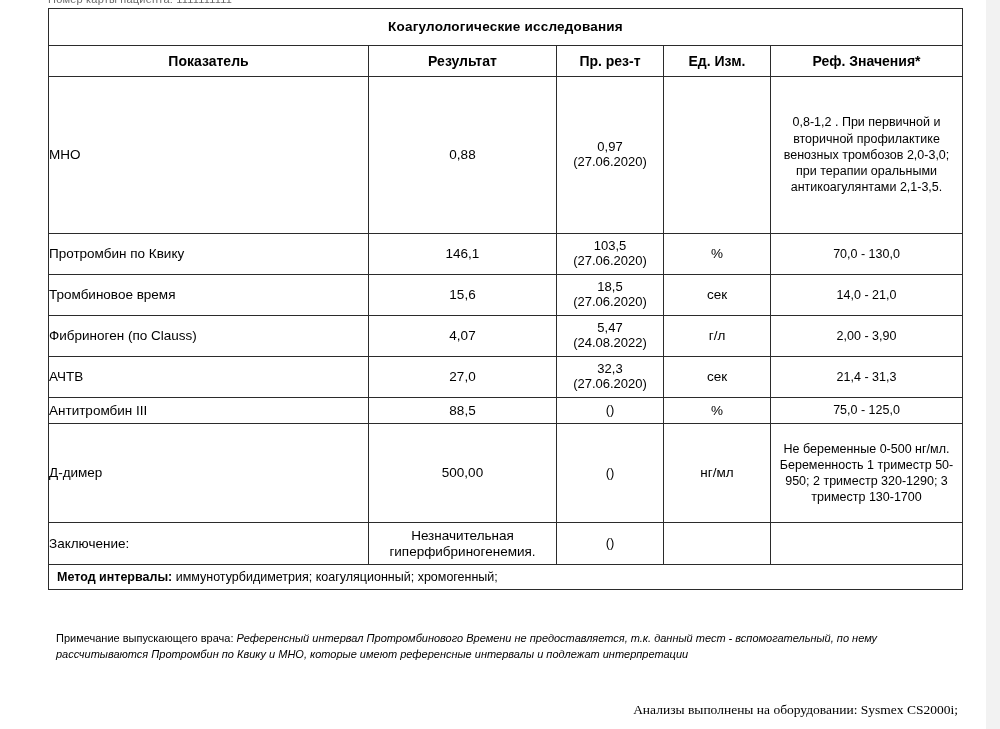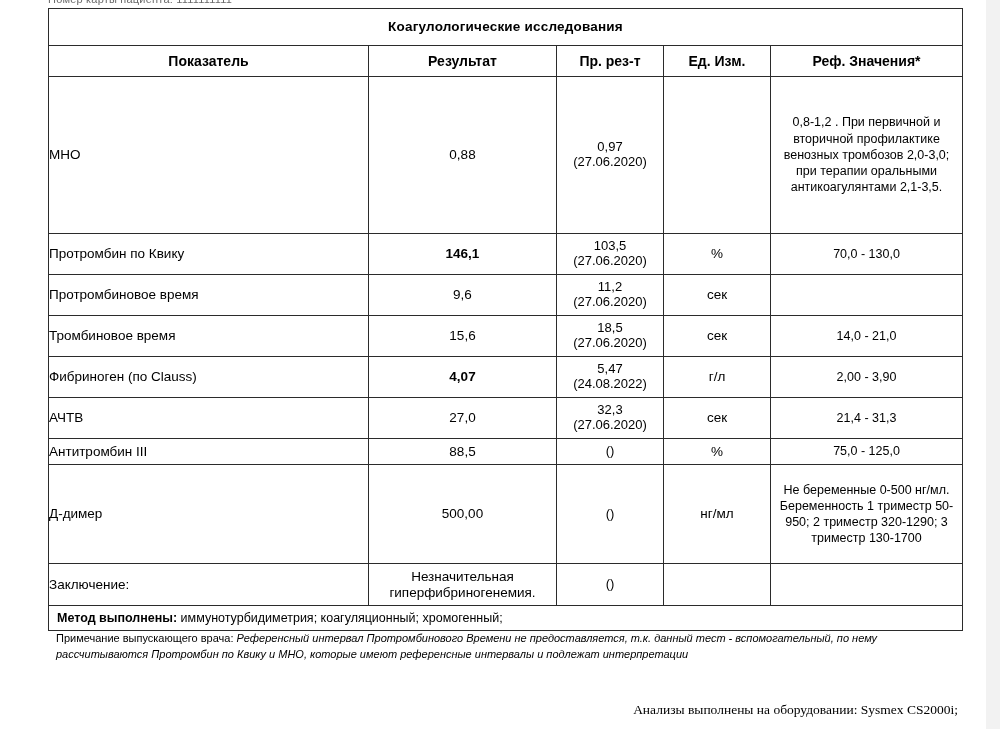--- a/index.html
+++ b/index.html
@@ -83,21 +83,21 @@
     height: 26px;
     padding: 2px 4px;
   }
 
   td.c-name     { text-align: left;   padding-left: 0; }
   td.c-result   { text-align: center; }
   td.c-prev     { text-align: center; font-size: 13px; line-height: 1.15; }
   td.c-unit     { text-align: center; }
   td.c-ref      { text-align: center; font-size: 12.5px; line-height: 1.3; padding: 0 6px; }
 
-  td.bold-val   { font-weight: bold; }
+  td.bold-val   { font-weight: normal; }
 
   .method-row td {
     text-align: left;
     font-size: 12.5px;
     padding: 3px 8px;
     height: 18px;
   }
   .method-label { font-weight: bold; }
   .method-value { font-weight: normal; }
 
@@ -168,30 +168,20 @@
         <td class="c-name">Протромбин по Квику</td>
         <td class="c-result bold-val">146,1</td>
         <td class="c-prev">
           <span>103,5</span><br>
           <span>(27.06.2020)</span>
         </td>
         <td class="c-unit">%</td>
         <td class="c-ref">70,0 - 130,0</td>
       </tr>
 
-      <tr style="height:41px">
-        <td class="c-name">Протромбиновое время</td>
-        <td class="c-result">9,6</td>
-        <td class="c-prev">
-          <span>11,2</span><br>
-          <span>(27.06.2020)</span>
-        </td>
-        <td class="c-unit">сек</td>
-        <td class="c-ref"></td>
-      </tr>
 
       <tr style="height:41px">
         <td class="c-name">Тромбиновое время</td>
         <td class="c-result">15,6</td>
         <td class="c-prev">
           <span>18,5</span><br>
           <span>(27.06.2020)</span>
         </td>
         <td class="c-unit">сек</td>
         <td class="c-ref">14,0 - 21,0</td>
@@ -238,21 +228,21 @@
       <tr style="height:42px">
         <td class="c-name">Заключение:</td>
         <td class="c-result">Незначительная гиперфибриногенемия.</td>
         <td class="c-prev">()</td>
         <td class="c-unit"></td>
         <td class="c-ref"></td>
       </tr>
 
       <tr class="method-row">
         <td colspan="5">
-          <span class="method-label">Метод выполнены:</span>
+          <span class="method-label">Метод интервалы:</span>
           <span class="method-value">иммунотурбидиметрия; коагуляционный; хромогенный;</span>
         </td>
       </tr>
 
     </tbody>
   </table>
 
   <div class="doctor-note">
     <span class="note-label">Примечание выпускающего врача:</span>
     <span class="note-body">Референсный интервал Протромбинового Времени не предоставляется, т.к. данный тест  - вспомогательный, по нему рассчитываются Протромбин по Квику и МНО, которые имеют референсные интервалы и подлежат интерпретации</span>

